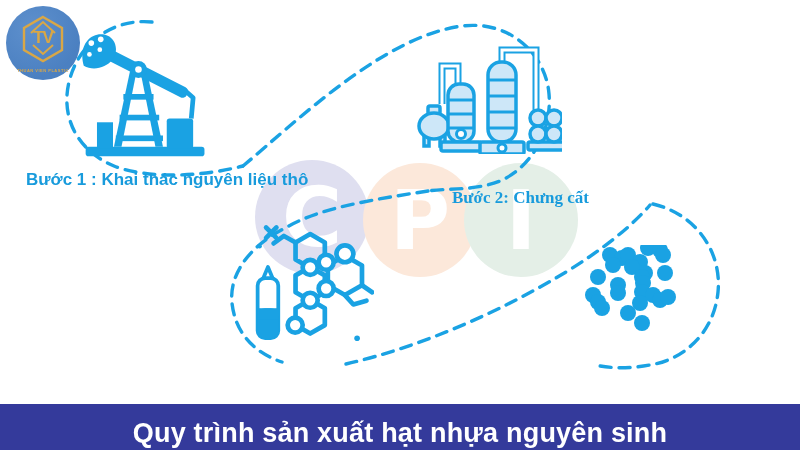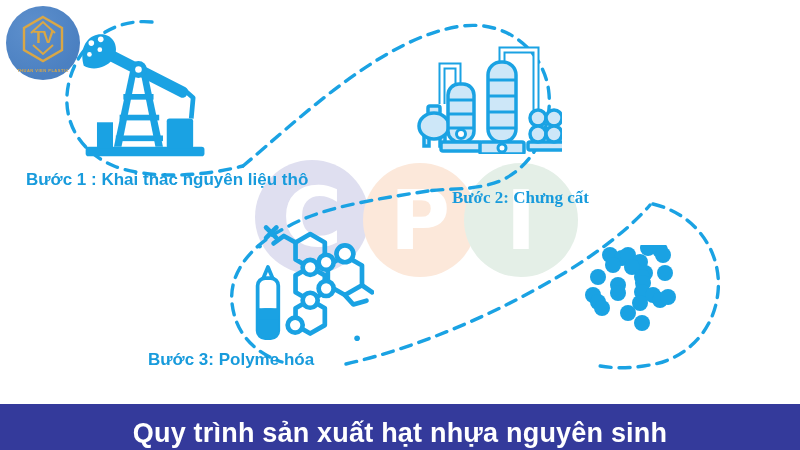--- a/index.html
+++ b/index.html
@@ -191,19 +191,18 @@
       <circle cx="83" cy="52" r="8"></circle>
         <circle cx="17" cy="63" r="8"></circle>
         <circle cx="55" cy="58" r="8"></circle>
       <circle cx="43" cy="68" r="8"></circle>
         <circle cx="57" cy="78" r="8"></circle>
     </g>
   </svg>
 
   <div class="step-label" id="label-1">Bước 1 : Khai thác nguyên liệu thô</div>
   <div class="step-label" id="label-2">Bước 2: Chưng cất</div>
-  <div class="step-label" id="label-3">Bước 3: Polyme hóa</div>
 
   <div id="banner">
     <span>Quy trình sản xuất hạt nhựa nguyên sinh</span>
   </div>
 
 </div>
 
 </body></html>

